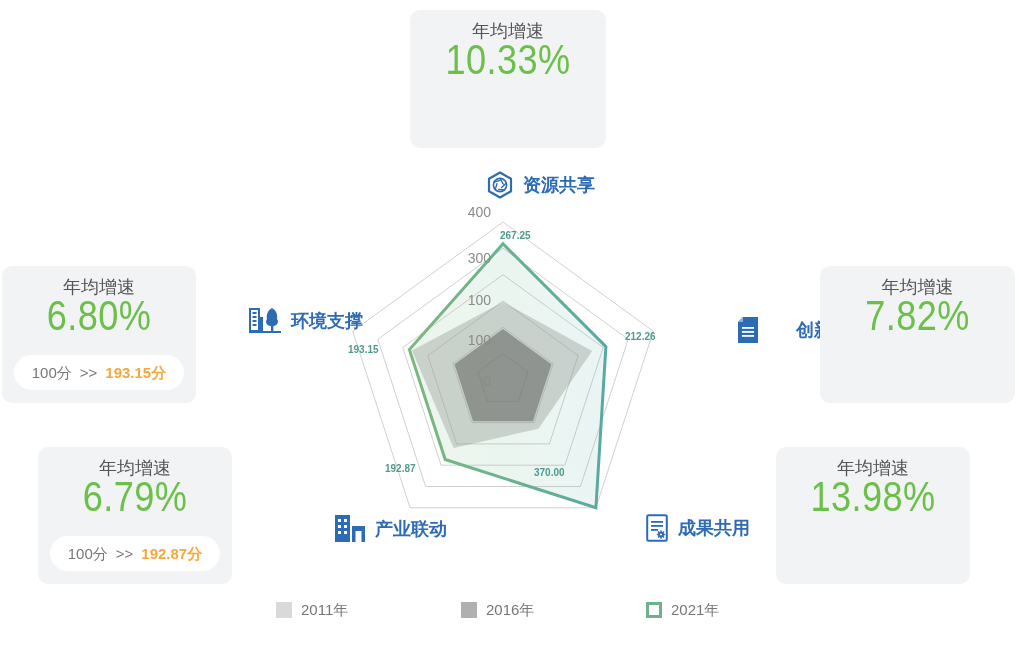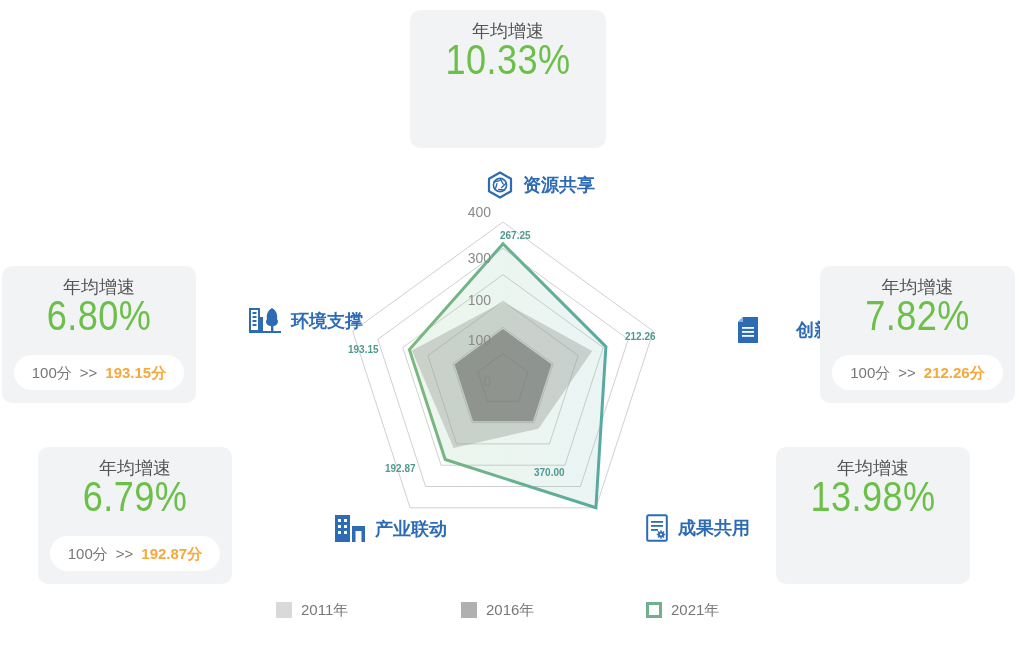--- a/index.html
+++ b/index.html
@@ -140,23 +140,20 @@
 </div>
 
 <div class="card" style="left:410px; top:10px; width:196px; height:138px;">
   <div class="c-title">年均增速</div>
   <div class="c-pct">10.33%</div>
 </div>
 
 <div class="card" style="left:820px; top:266px; width:195px; height:137px;">
   <div class="c-title">年均增速</div>
   <div class="c-pct">7.82%</div>
-  <div class="c-pill">
-    <span class="c-base">100分</span><span class="c-arrow">&gt;&gt;</span><span class="c-score">212.26分</span>
-  </div>
 </div>
 
 <div class="card" style="left:776px; top:447px; width:194px; height:137px;">
   <div class="c-title">年均增速</div>
   <div class="c-pct">13.98%</div>
 </div>
 
 <div class="card" style="left:38px; top:447px; width:194px; height:137px;">
   <div class="c-title">年均增速</div>
   <div class="c-pct">6.79%</div>

